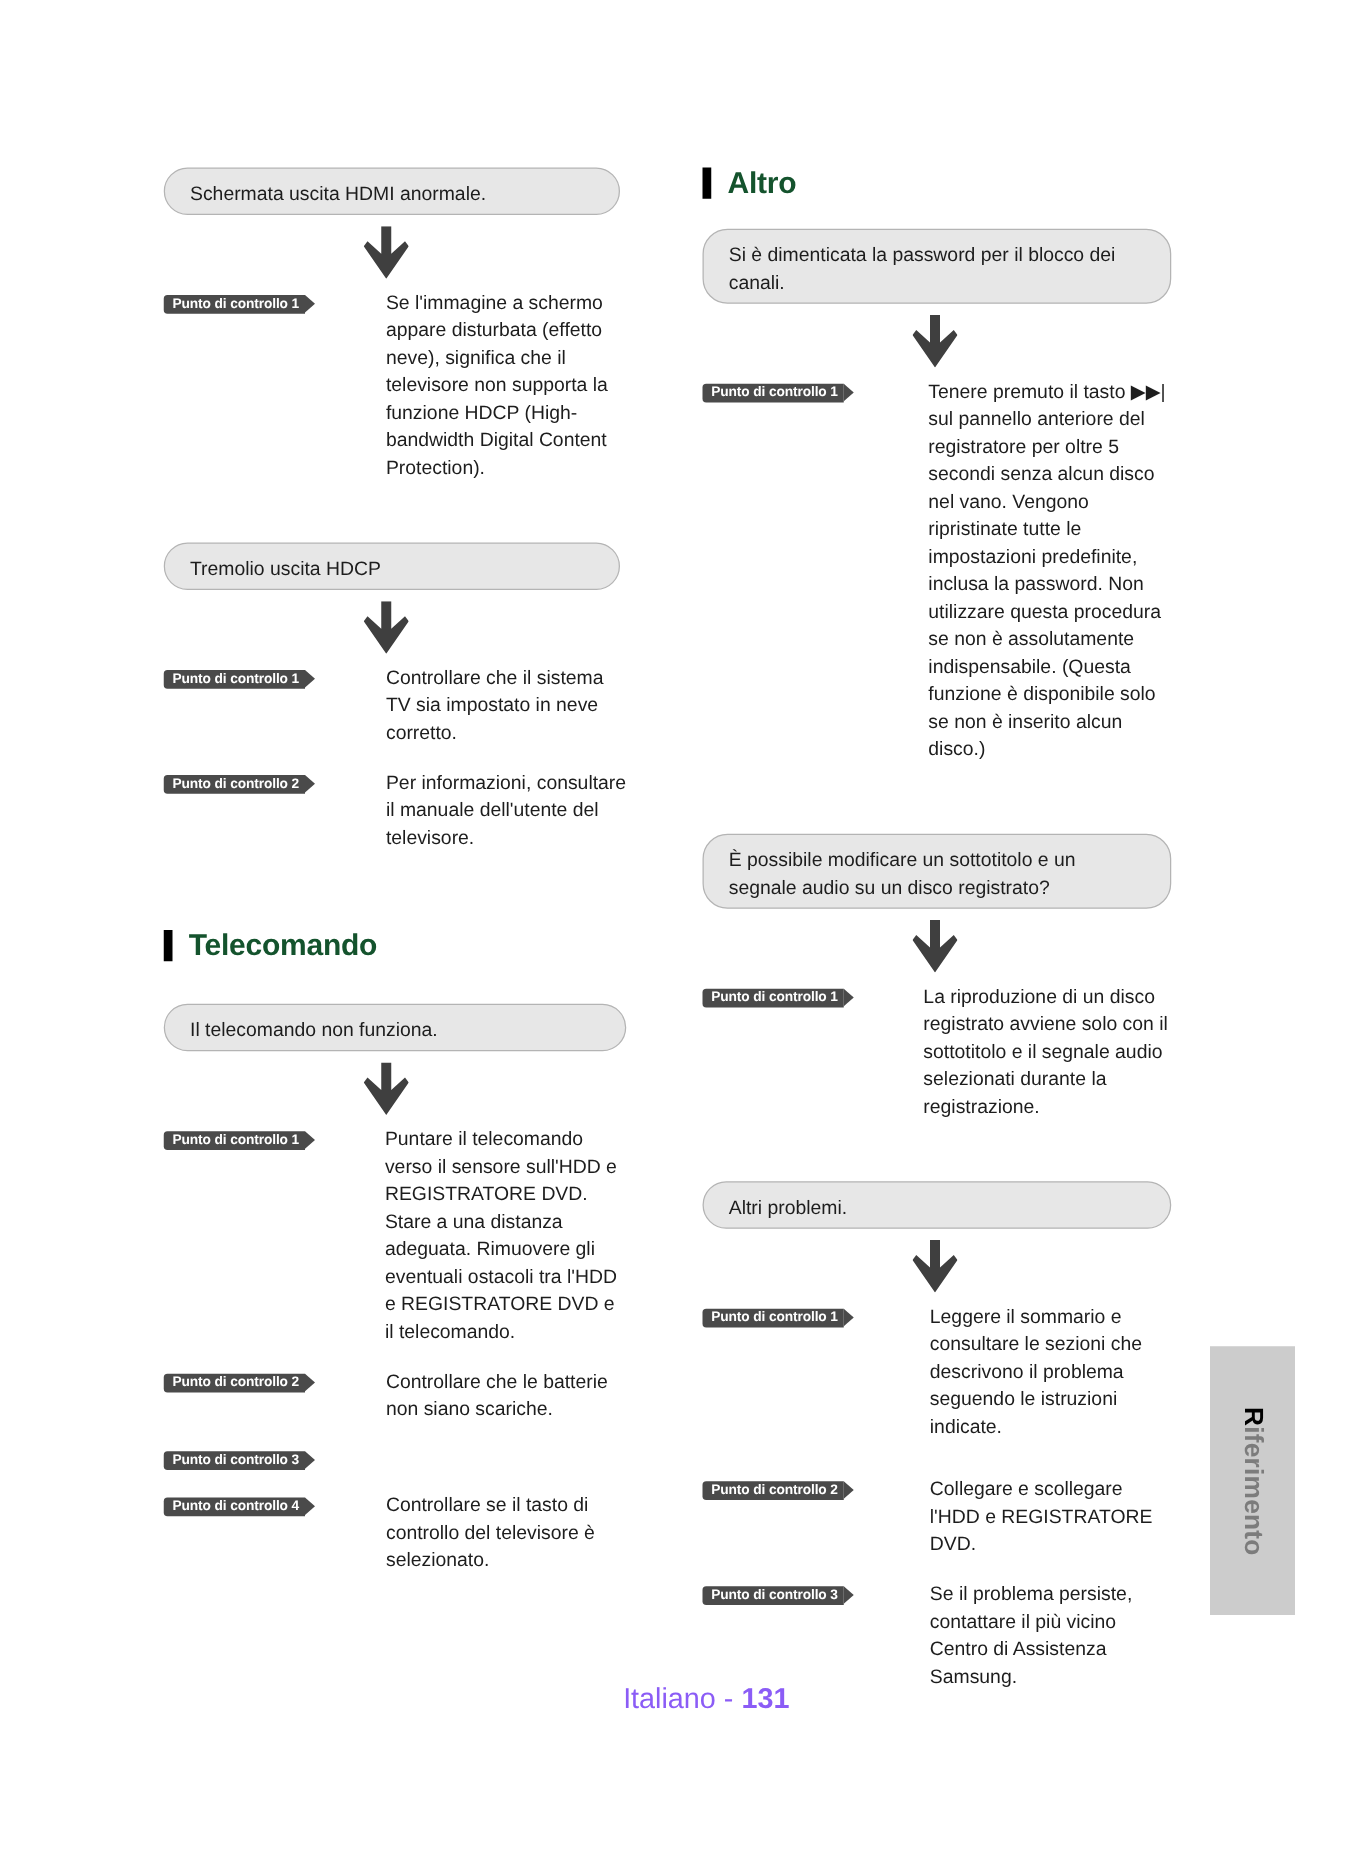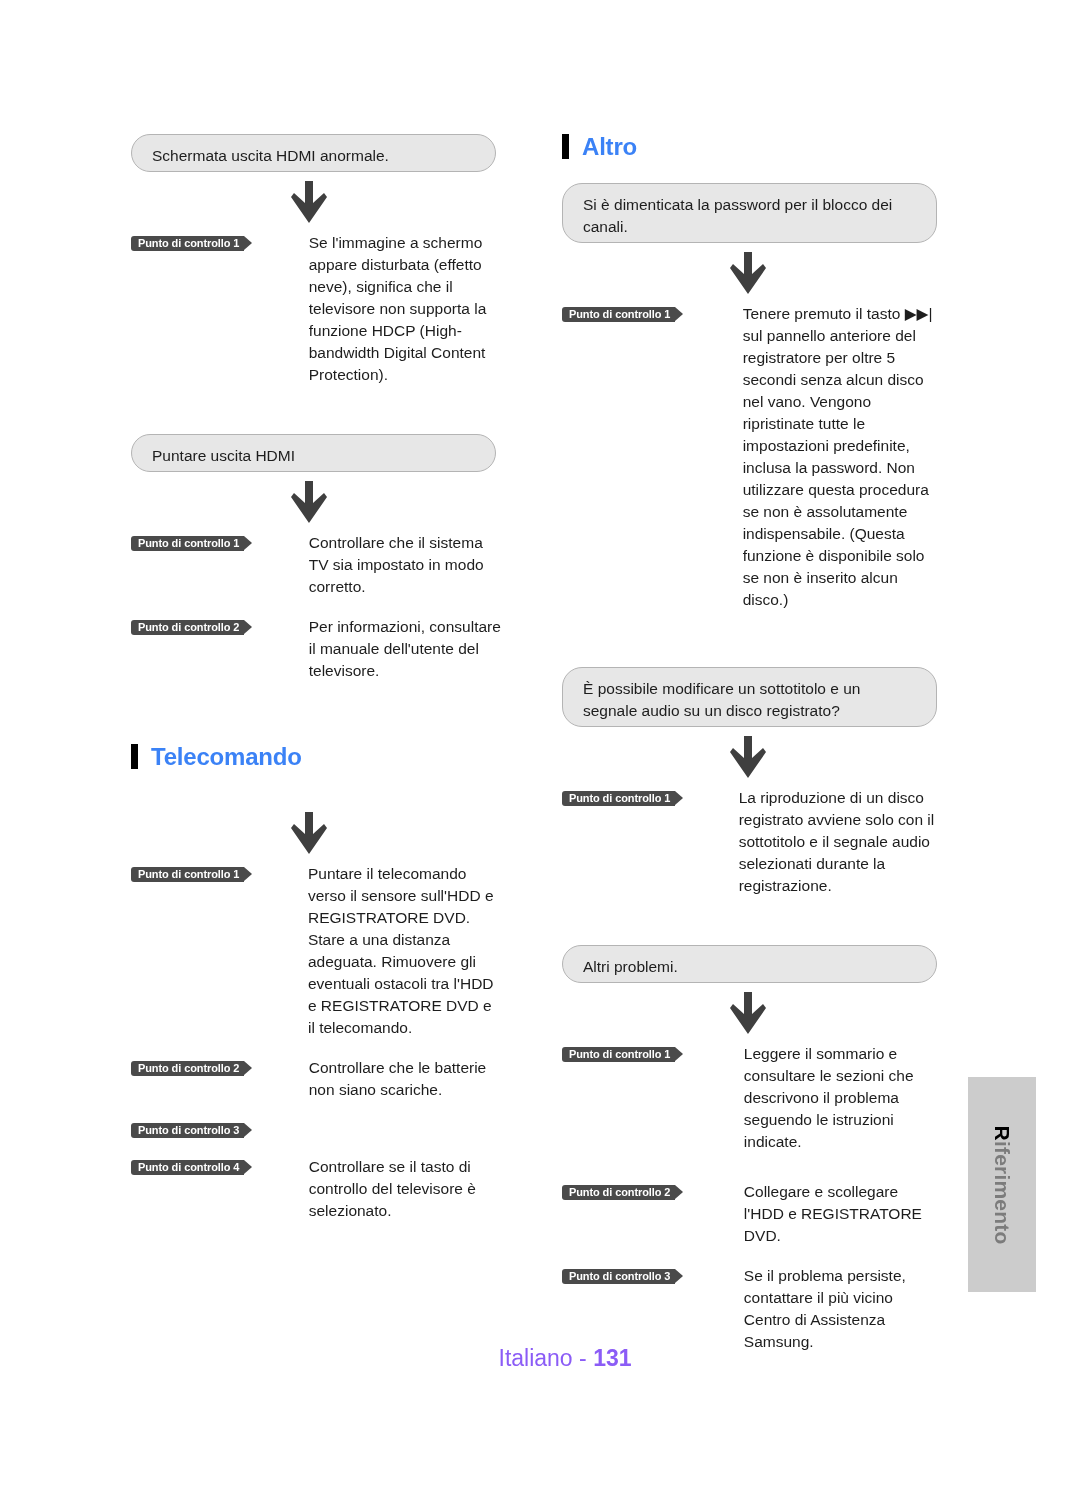--- a/index.html
+++ b/index.html
@@ -38,21 +38,21 @@
   .heading-bar {
     width: 7px;
     height: 25px;
     background: #000000;
     flex: none;
   }
   .heading-text {
     font-size: 24px;
     font-weight: bold;
     letter-spacing: -0.2px;
-    color: #3b82f6;
+    color: #14532d;
     line-height: 1;
   }
 
   
   .problem-box {
     background: #e7e7e7;
     border: 1px solid #b4b4b4;
     border-radius: 20px;
     padding: 10px 20px 4px 20px;
     font-size: 15.5px;
@@ -187,51 +187,52 @@
       <div class="check-row">
         <div class="badge">Punto di controllo 1</div>
         <div class="badge-gap-left"></div>
         <div class="check-text" style="margin-left:-13px;">Se l'immagine a schermo appare disturbata (effetto neve), significa che il televisore non supporta la funzione HDCP (High-bandwidth Digital Content Protection).</div>
       </div>
     </div>
 
     <div class="spacer-48"></div>
 
     <div>
-      <div class="problem-box" style="width:365px;">Puntare uscita HDMI</div>
+      <div class="problem-box" style="width:365px;">Tremolio uscita HDCP</div>
 
       <div class="arrow-wrap left-align">
         <svg class="down-arrow" width="36" height="42" viewBox="0 0 36 42">
           <path d="M14 0 h8 v22 l11 -10 l3 4 l-18 26 l-18 -26 l3 -4 l11 10 z" fill="#3f3f3f"></path>
         </svg>
       </div>
 
       <div class="check-row">
         <div class="badge">Punto di controllo 1</div>
         <div class="badge-gap-left"></div>
-        <div class="check-text" style="margin-left:-13px;">Controllare che il sistema TV sia impostato in modo corretto.</div>
+        <div class="check-text" style="margin-left:-13px;">Controllare che il sistema TV sia impostato in neve corretto.</div>
       </div>
 
       <div class="check-row">
         <div class="badge">Punto di controllo 2</div>
         <div class="badge-gap-left"></div>
         <div class="check-text" style="margin-left:-13px;">Per informazioni, consultare il manuale dell'utente del televisore.</div>
       </div>
     </div>
 
     <div class="spacer-62"></div>
 
     <div class="section-heading">
       <div class="heading-bar"></div>
       <div class="heading-text">Telecomando</div>
     </div>
 
     <div class="spacer-34"></div>
 
     <div>
+      <div class="problem-box" style="width:370px;">Il telecomando non funziona.</div>
 
       <div class="arrow-wrap left-align">
         <svg class="down-arrow" width="36" height="42" viewBox="0 0 36 42">
           <path d="M14 0 h8 v22 l11 -10 l3 4 l-18 26 l-18 -26 l3 -4 l11 10 z" fill="#3f3f3f"></path>
         </svg>
       </div>
 
       <div class="check-row">
         <div class="badge">Punto di controllo 1</div>
         <div class="badge-gap-left"></div>

